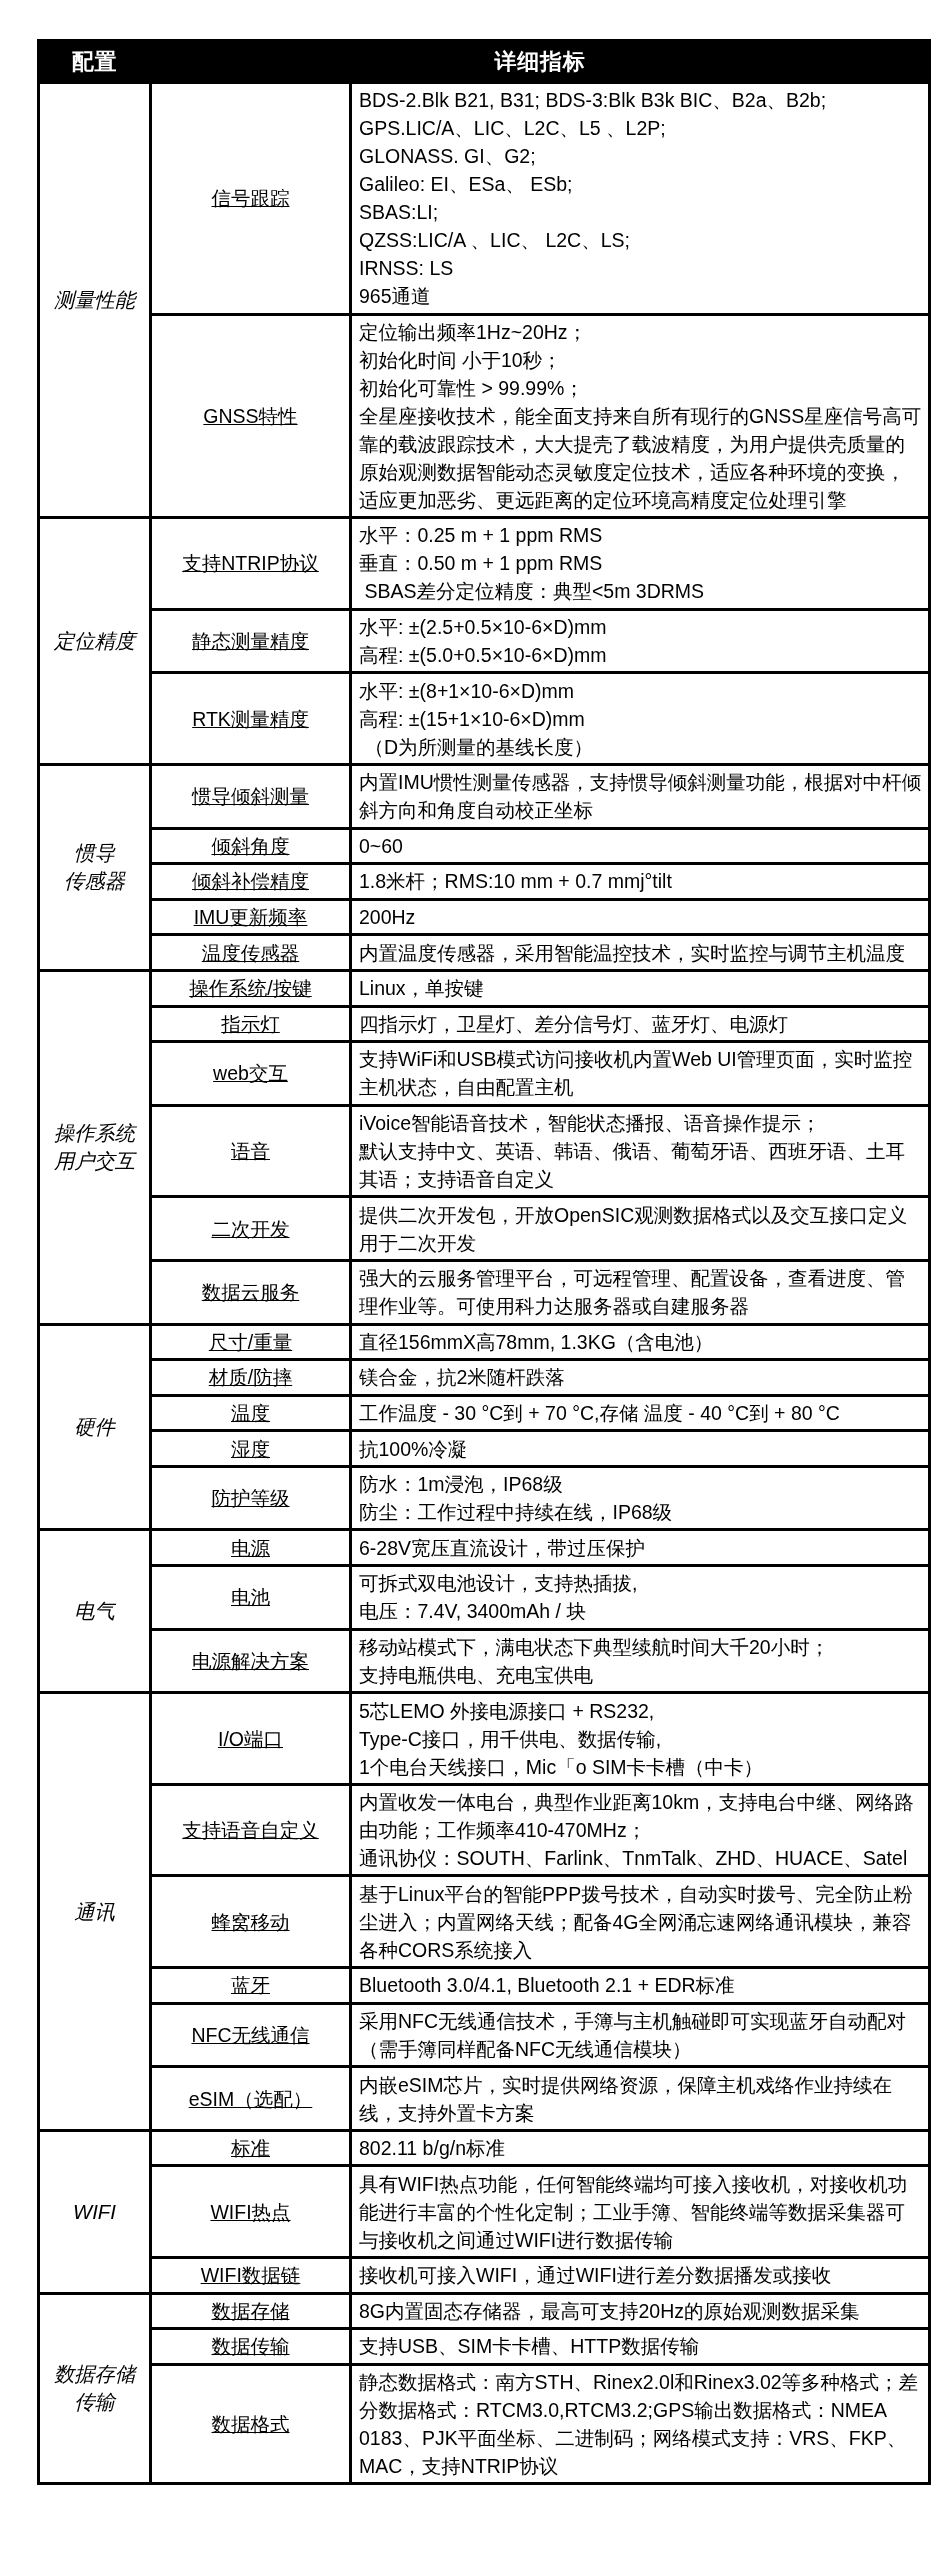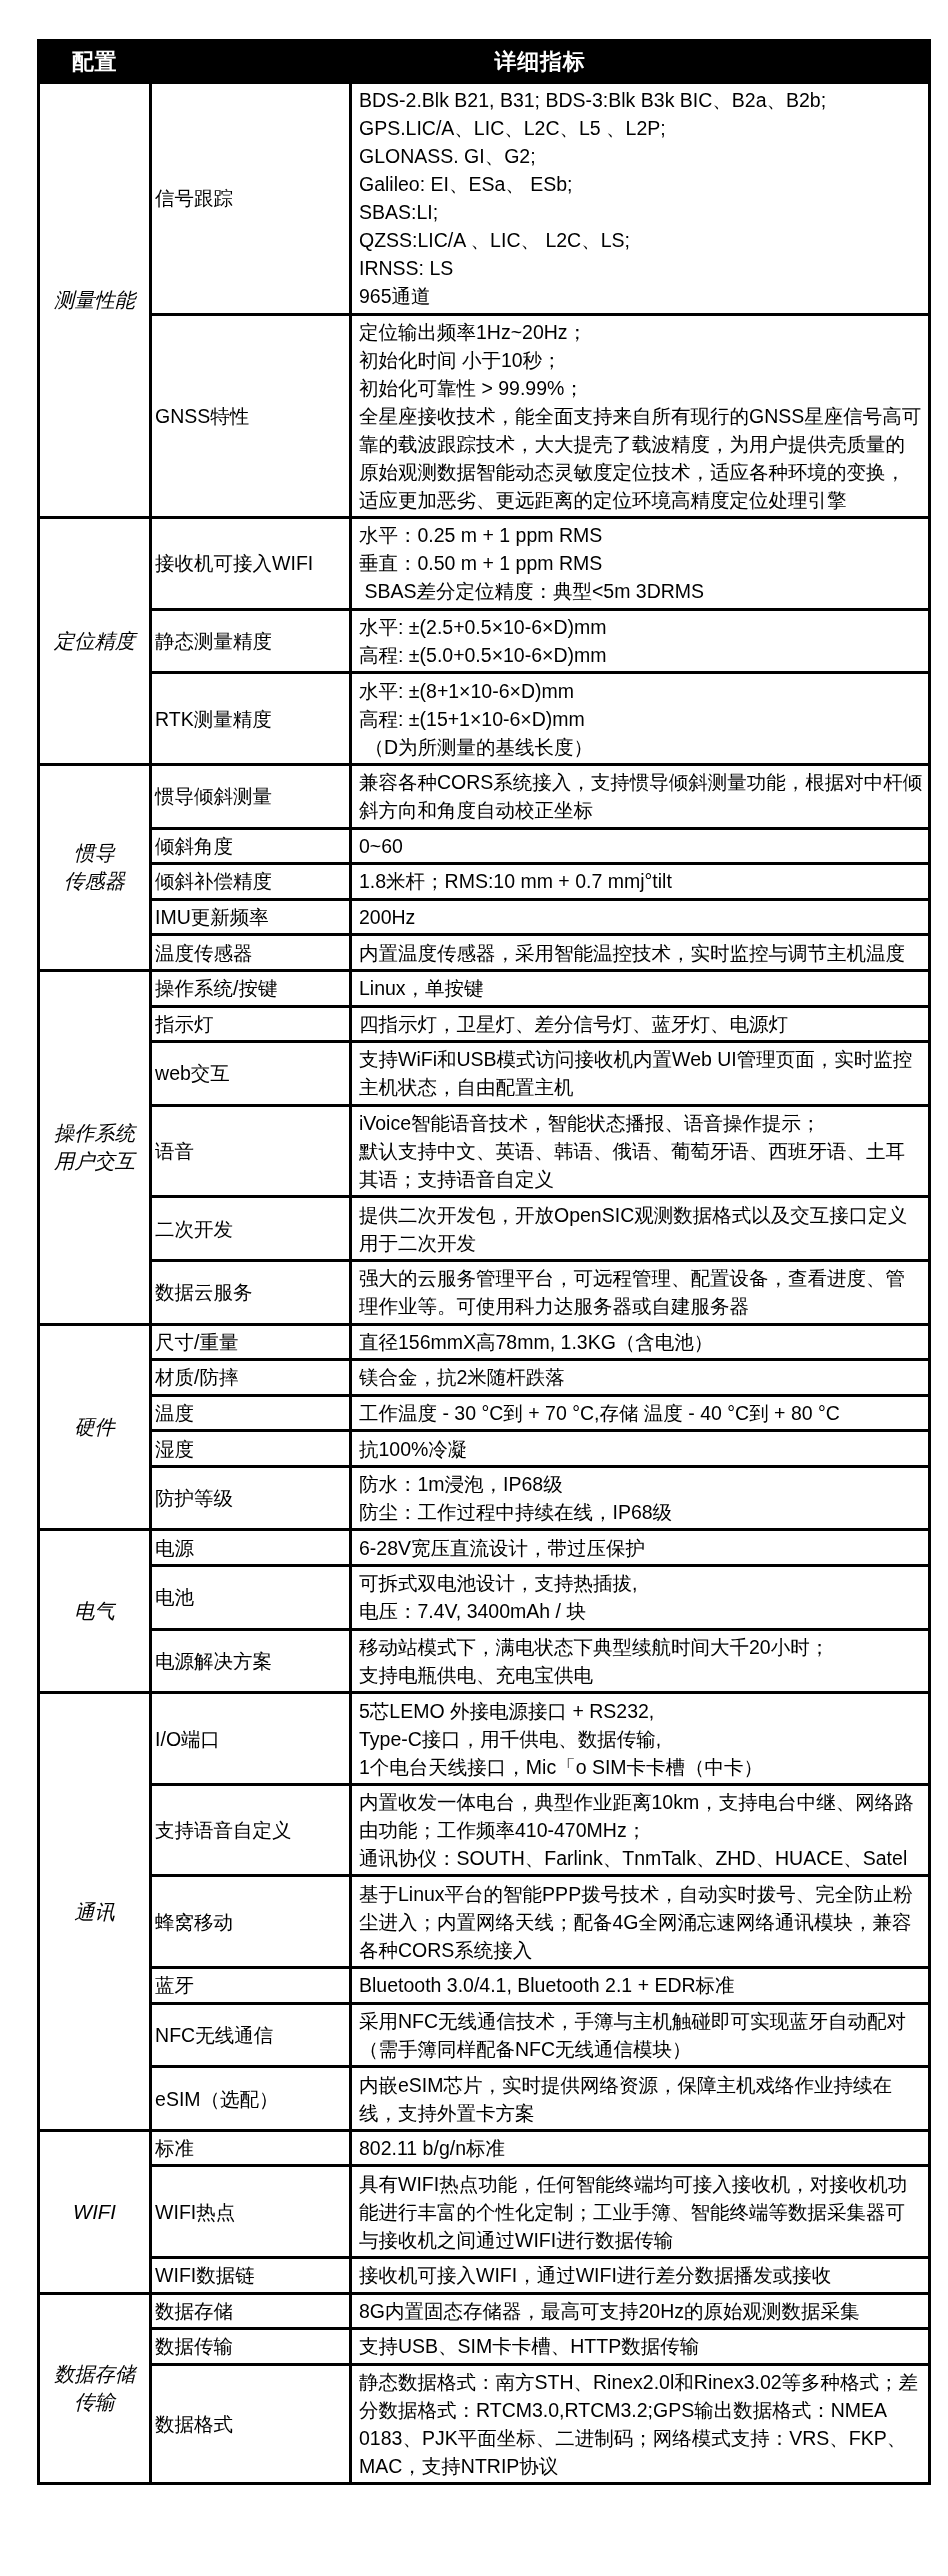--- a/index.html
+++ b/index.html
@@ -48,22 +48,24 @@
     letter-spacing: 0.8px;
   }
   td.cat {
     text-align: center;
     font-size: 20.3px;
     padding: 2.3px 1.6px;
     white-space: pre-wrap;
     font-style: italic;
   }
   td.lbl {
+    text-align: center;
     font-size: 19.5px;
     padding: 2.3px 3.1px;
+    text-decoration: underline;
   }
   td.val {
     text-align: left;
     font-size: 19.5px;
     padding: 2.3px 4.7px 2.3px 7px;
     white-space: pre-wrap;
     word-break: break-word;
   }
 </style>
 </head>
@@ -99,42 +101,42 @@
       <tr>
         <td class="lbl">GNSS特性</td>
         <td class="val">定位输出频率1Hz~20Hz；
 初始化时间 小于10秒；
 初始化可靠性 &gt; 99.99%；
 全星座接收技术，能全面支持来自所有现行的GNSS星座信号高可靠的载波跟踪技术，大大提壳了载波精度，为用户提供壳质量的原始观测数据智能动态灵敏度定位技术，适应各种环境的变换，适应更加恶劣、更远距离的定位环境高精度定位处理引擎</td>
       </tr>
 
       <tr class="sec-start">
         <td class="cat" rowspan="3">定位精度</td>
-        <td class="lbl">接收机可接入WIFI</td>
+        <td class="lbl">支持NTRIP协议</td>
         <td class="val">水平：0.25 m + 1 ppm RMS
 垂直：0.50 m + 1 ppm RMS
  SBAS差分定位精度：典型&lt;5m 3DRMS</td>
       </tr>
       <tr>
         <td class="lbl">静态测量精度</td>
         <td class="val">水平: ±(2.5+0.5×10-6×D)mm
 高程: ±(5.0+0.5×10-6×D)mm</td>
       </tr>
       <tr>
         <td class="lbl">RTK测量精度</td>
         <td class="val">水平: ±(8+1×10-6×D)mm
 高程: ±(15+1×10-6×D)mm
  （D为所测量的基线长度）</td>
       </tr>
 
       <tr class="sec-start">
         <td class="cat" rowspan="5">惯导
 传感器</td>
         <td class="lbl">惯导倾斜测量</td>
-        <td class="val">兼容各种CORS系统接入，支持惯导倾斜测量功能，根据对中杆倾斜方向和角度自动校正坐标</td>
+        <td class="val">内置IMU惯性测量传感器，支持惯导倾斜测量功能，根据对中杆倾斜方向和角度自动校正坐标</td>
       </tr>
       <tr>
         <td class="lbl">倾斜角度</td>
         <td class="val">0~60</td>
       </tr>
       <tr>
         <td class="lbl">倾斜补偿精度</td>
         <td class="val">1.8米杆；RMS:10 mm + 0.7 mmj°tilt</td>
       </tr>
       <tr>

